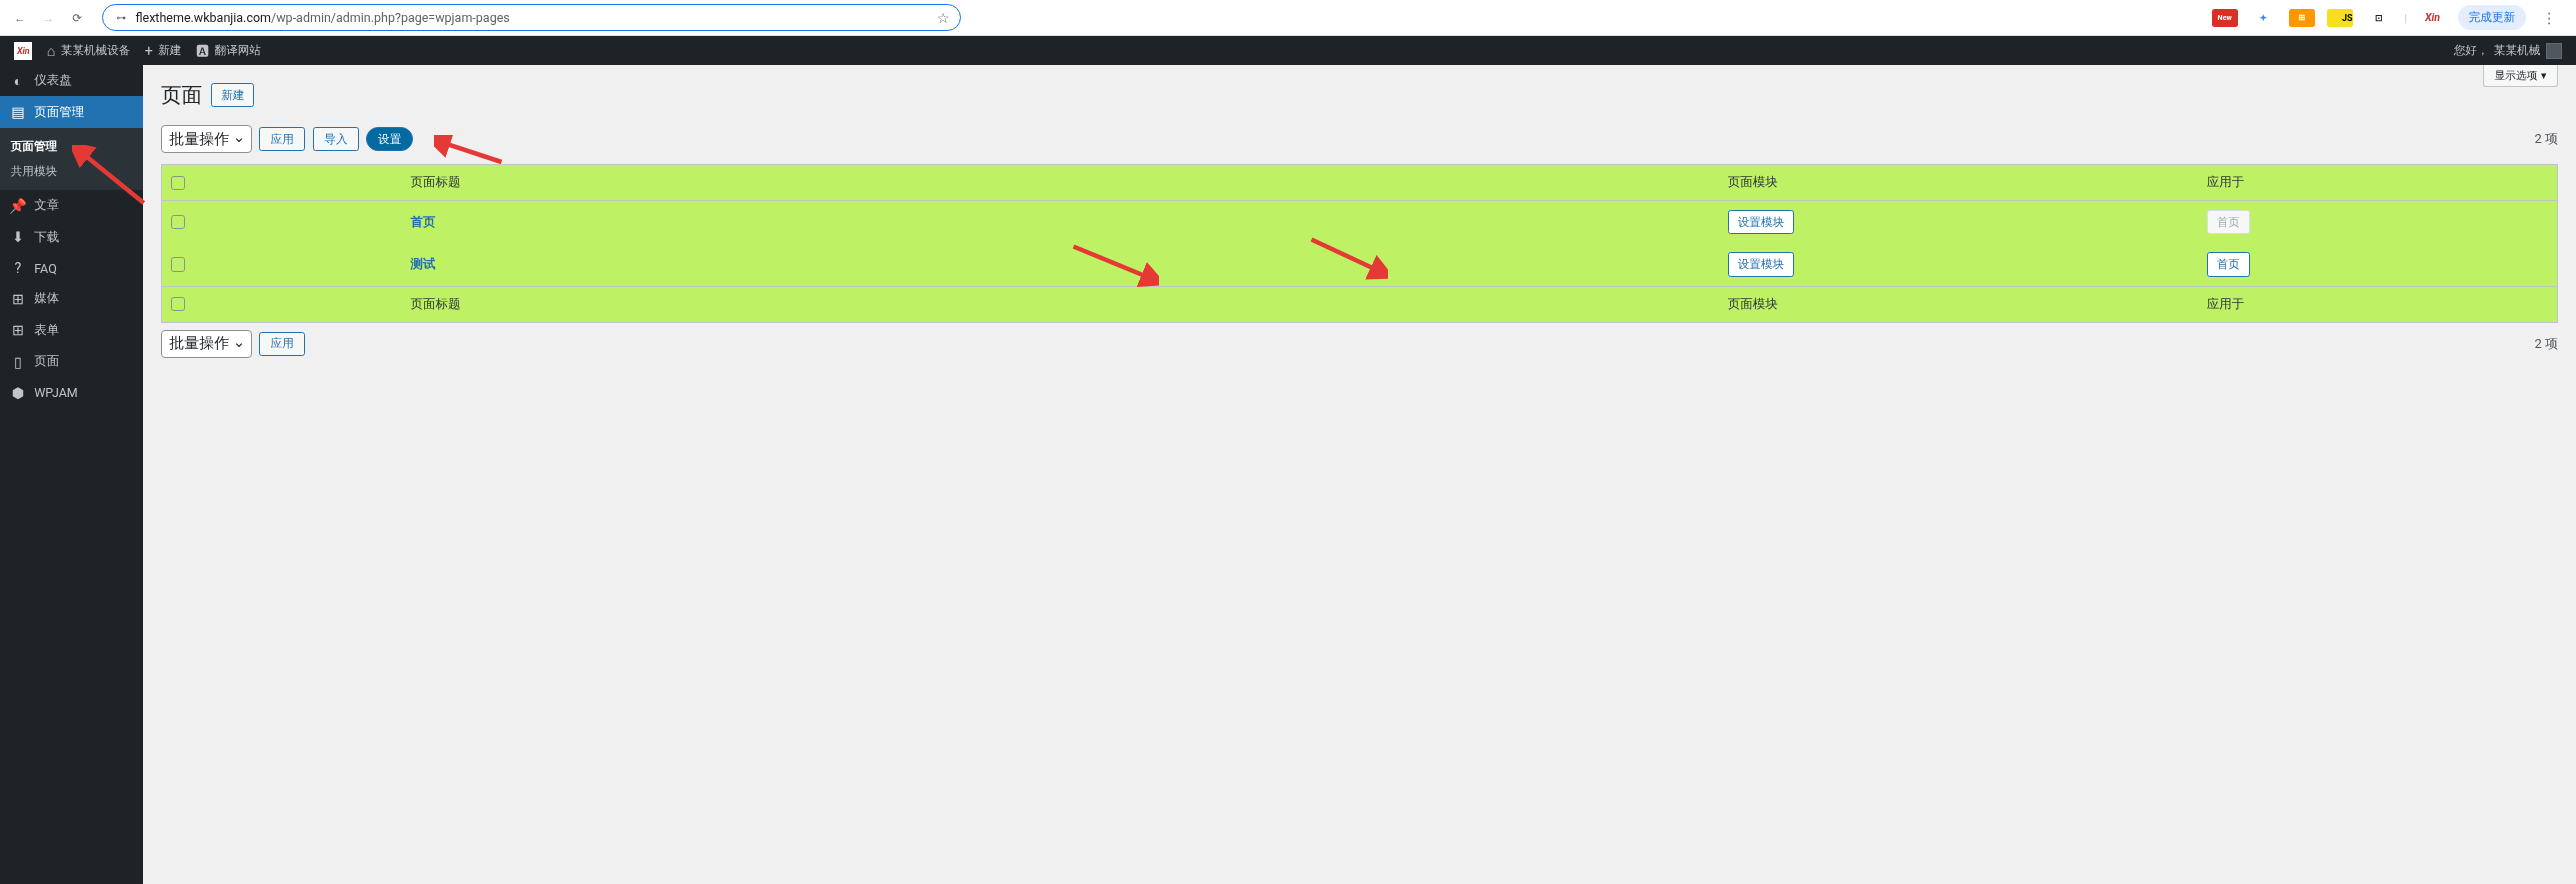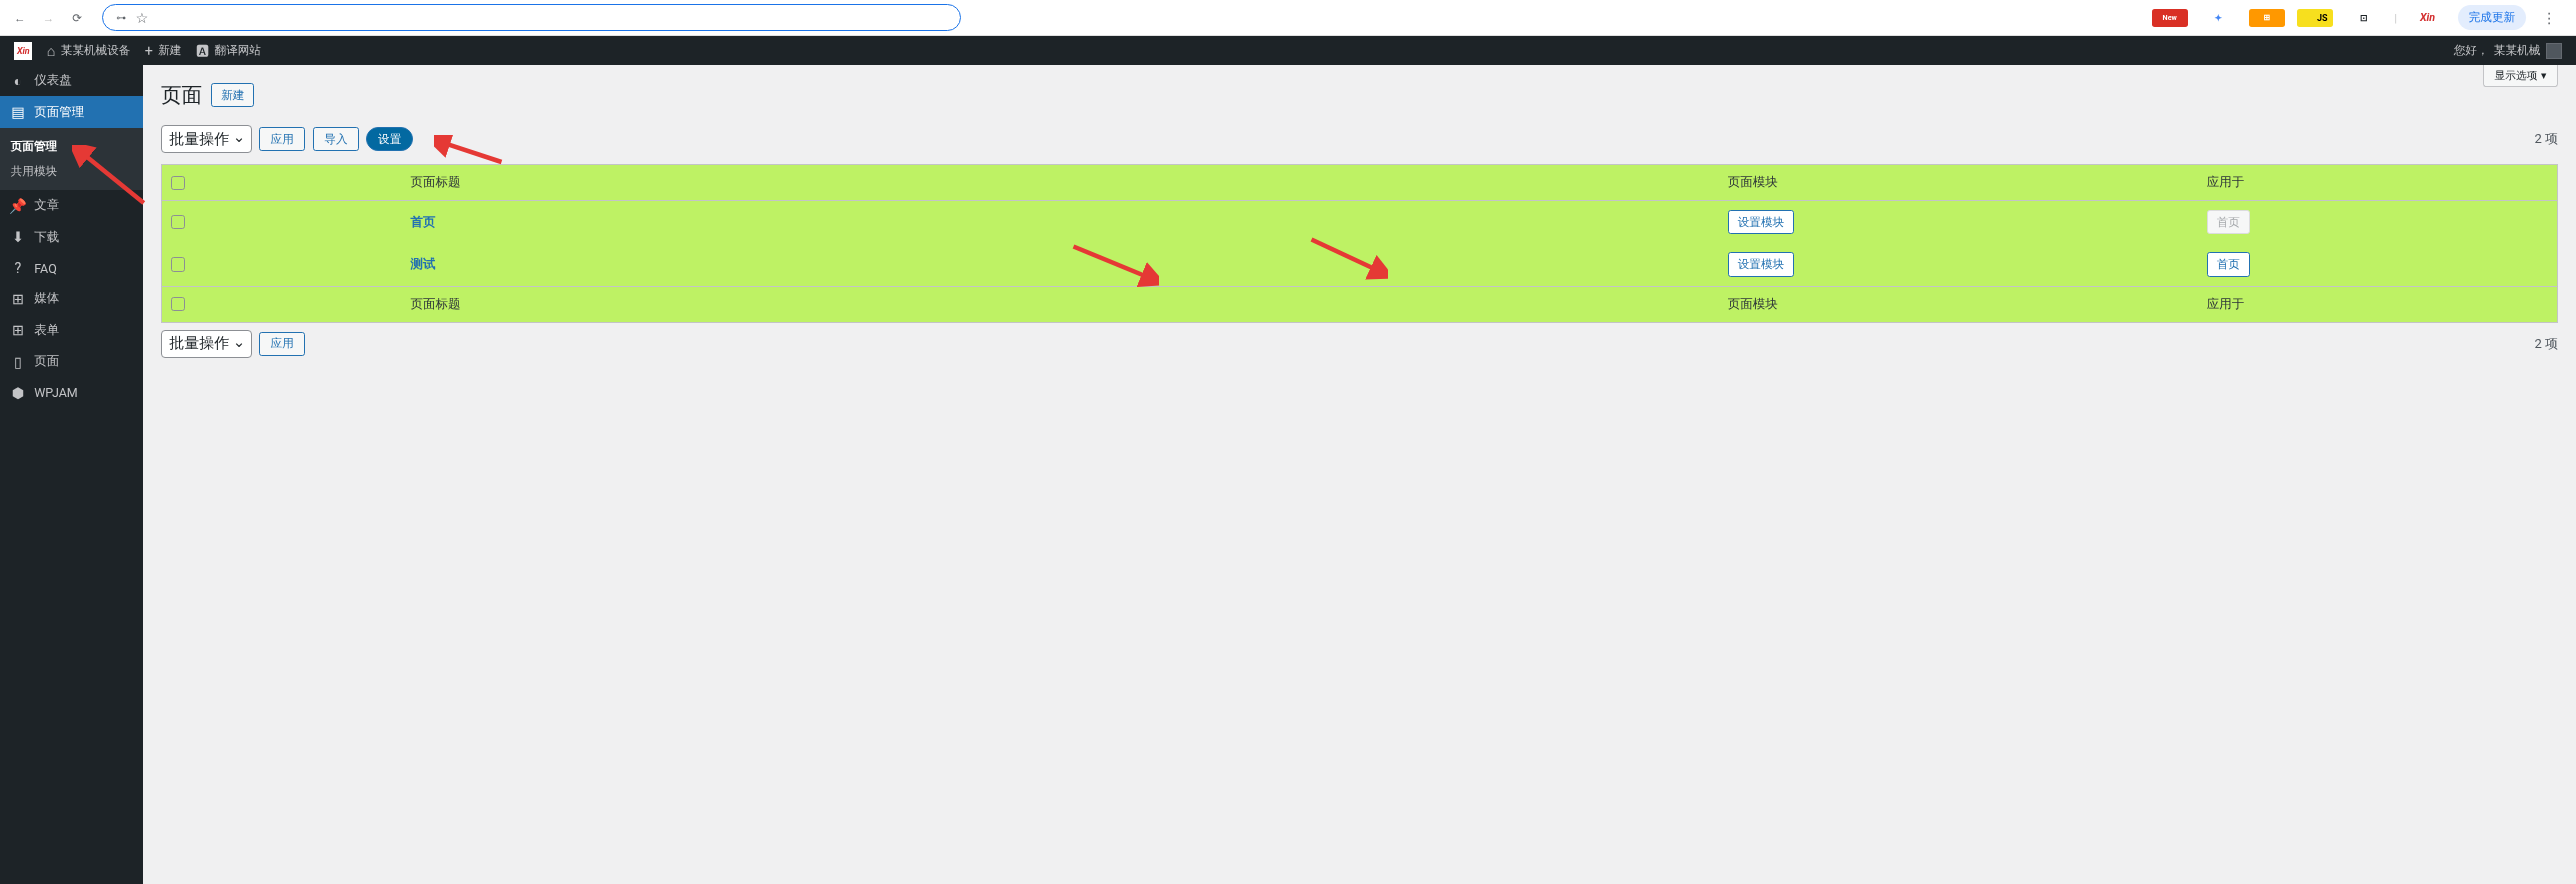--- a/index.html
+++ b/index.html
@@ -9,21 +9,21 @@
     .browser-chrome { height: 36px; background: #fff; display: flex; align-items: center; padding: 0 9px; gap: 7.2px; border-bottom: 0.9px solid #e0e0e0; }
     .nav-btn { width: 21.5px; height: 21.5px; display: flex; align-items: center; justify-content: center; color: #5f6368; cursor: pointer; border-radius: 50%; }
     .nav-btn.disabled { color: #bbb; }
     .url-bar { flex: 1; height: 27px; border: 1.8px solid #1a73e8; border-radius: 14.3px; display: flex; align-items: center; padding: 0 10.7px; gap: 7.2px; margin: 0 7.2px; max-width: 859px; }
     .url-icon { width: 14.3px; height: 14.3px; display: flex; align-items: center; justify-content: center; color: #5f6368; font-size: 9.8px; }
     .url-text { flex: 1; font-size: 12.5px; color: #202124; }
     .url-text .host { color: #202124; }
     .url-text .path { color: #5f6368; }
     .star-icon { color: #5f6368; font-size: 14.3px; }
     .ext-icons { display: flex; gap: 12.5px; align-items: center; margin-left: auto; padding: 0 7.2px; }
-    .ext-icon { width: 36px; height: 18px; display: flex; align-items: center; justify-content: center; font-size: 9px; font-weight: bold; border-radius: 2.7px; }
+    .ext-icon { width: 26px; height: 18px; display: flex; align-items: center; justify-content: center; font-size: 9px; font-weight: bold; border-radius: 2.7px; }
     .ext-new { background: #d93025; color: #fff; font-size: 7.2px; padding: 0.9px 1.8px; }
     .ext-orange { background: #ff9800; color: #fff; font-size: 8px; }
     .ext-js { background: #f7df1e; color: #000; padding-left: 14px; }
     .ext-xin { color: #d32f2f; font-weight: bold; font-size: 10.7px; font-style: italic; }
     .update-btn { background: #e3edfd; color: #1a73e8; padding: 5.4px 10.7px; border-radius: 14.3px; font-size: 11.6px; cursor: pointer; }
     .menu-dots { color: #5f6368; font-size: 14.3px; padding: 0 3.6px; }
     
     
     .wp-adminbar { height: 29px; background: #1d2327; color: #c3c4c7; display: flex; align-items: center; padding: 0 7.2px; font-size: 11.6px; }
     .ab-item { display: flex; align-items: center; padding: 0 7.2px; height: 29px; gap: 5.4px; cursor: pointer; }
@@ -86,20 +86,23 @@
   </style>
 </head>
 <body>
 
 <div class="browser-chrome">
   <div class="nav-btn">←</div>
   <div class="nav-btn disabled">→</div>
   <div class="nav-btn">⟳</div>
   <div class="url-bar">
     <span class="url-icon">⊶</span>
+    <span class="url-text">
+      <span class="host">flextheme.wkbanjia.com</span><span class="path">/wp-admin/admin.php?page=wpjam-pages</span>
+    </span>
     <span class="star-icon">☆</span>
   </div>
   <div class="ext-icons">
     <span class="ext-icon ext-new">New</span>
     <span class="ext-icon" style="color:#4285f4;">✦</span>
     <span class="ext-icon ext-orange">⊞</span>
     <span class="ext-icon ext-js">JS</span>
     <span class="ext-icon">⊡</span>
     <span style="color:#ccc;">|</span>
     <span class="ext-icon ext-xin">Xin</span>

